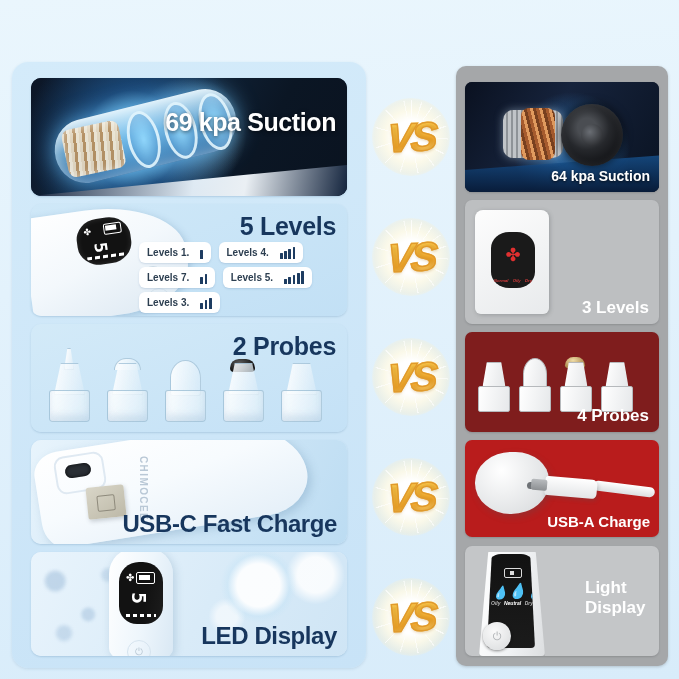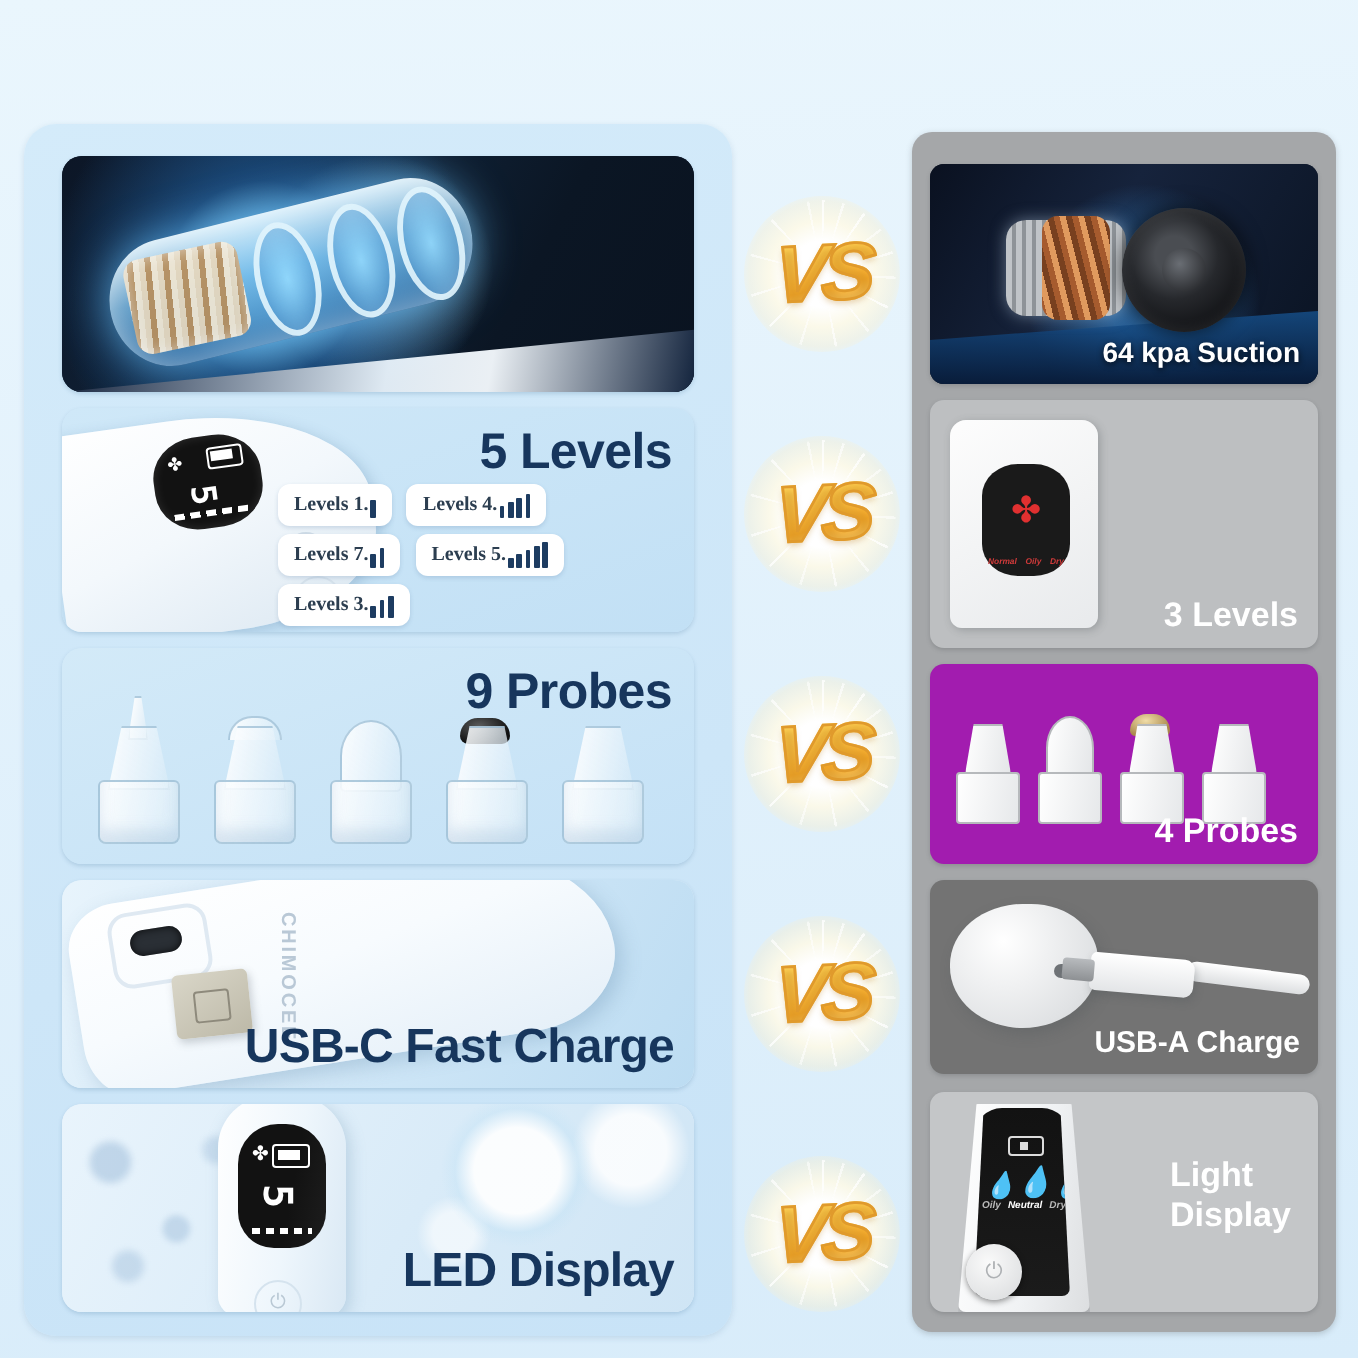--- a/index.html
+++ b/index.html
@@ -164,26 +164,25 @@
   .dev-btn2{
     position:absolute;left:116px;top:84px;width:22px;height:22px;border-radius:50%;
     border:1px solid #d6e2ec;
   }
   .sec-title{
     position:absolute;right:11px;
     font-size:25px;font-weight:bold;color:#17365d;letter-spacing:-0.3px;
   }
   .lvl-grid{position:absolute;right:8px;top:38px;width:200px;}
   .lvl-chip{
-    display:inline-flex;align-items:center;gap:1px;
+    display:inline-flex;align-items:center;gap:11px;
     background:#ffffff;border-radius:6px;
     padding:4px 8px;margin:0 3px 4px 0;
     font-size:10px;color:#2c3e50;font-weight:600;
     box-shadow:0 1px 2px rgba(80,120,160,.22);
-    font-family:Liberation Serif, serif;
   }
   .bars{display:inline-flex;align-items:flex-end;gap:1.5px;height:13px;}
   .bars i{display:block;width:2.8px;background:#1d3c61;border-radius:.5px;}
 
   #r-levels{top:134px;height:124px;background:#bdbfc1;}
   .dev-sq{
     position:absolute;left:10px;top:10px;width:74px;height:104px;
     background:linear-gradient(150deg,#fdfdfd,#e8eaec);
     border-radius:8px 8px 6px 6px;
     box-shadow:1px 1px 4px rgba(70,75,80,.3);
@@ -246,21 +245,21 @@
     background:radial-gradient(ellipse at 38% 30%,#5a5a5a,#101010 72%);
     border-radius:11px 11px 5px 5px;
   }
   .probe .oval{
     position:absolute;left:7px;bottom:26px;width:29px;height:34px;
     background:linear-gradient(100deg,rgba(255,255,255,.9),rgba(218,236,248,.66));
     border:1px solid rgba(150,185,210,.7);
     border-radius:50% 50% 8% 8%;
   }
 
-  #r-probes{top:266px;height:100px;background:#a21caf;}
+  #r-probes{top:266px;height:100px;background:#7f1d1d;}
   .probes-row-r{position:absolute;left:12px;bottom:20px;display:flex;gap:9px;align-items:flex-end;}
   .probe-r{position:relative;width:32px;height:56px;}
   .probe-r .base{
     position:absolute;left:1px;bottom:0;width:30px;height:24px;
     background:linear-gradient(100deg,#ffffff,#e6e8ea);
     border:1px solid #b6b9bc;border-radius:2px;
   }
   .probe-r .cone{
     position:absolute;left:5px;bottom:22px;width:22px;height:26px;
     background:linear-gradient(100deg,#ffffff,#e4e6e8);
@@ -315,21 +314,21 @@
   }
   .usb-plate:after{
     content:"";position:absolute;left:10px;top:9px;width:16px;height:14px;
     border:1.4px solid #8e8a7c;border-radius:2px;
   }
   .charge-tag{
     position:absolute;right:10px;bottom:6px;
     font-size:24px;font-weight:bold;color:#17365d;letter-spacing:-0.4px;
   }
 
-  #r-charge{top:374px;height:97px;background:#737373;text-align:right;}
+  #r-charge{top:374px;height:97px;background:#b91c1c;text-align:right;}
   .blob{
     position:absolute;left:10px;top:12px;width:74px;height:62px;
     background:radial-gradient(circle at 36% 30%,#ffffff,#e0e2e4 72%,#cfd1d3);
     border-radius:50% 46% 52% 50%;
     box-shadow:2px 3px 7px rgba(80,85,90,.3);
   }
   .blob:after{
     content:"";position:absolute;right:4px;top:30px;width:18px;height:7px;
     background:#6e7276;border-radius:4px;
   }
@@ -509,20 +508,21 @@
     <div class="cardL" id="l-suction">
       <div class="motor-scene">
         <div class="motor-body">
           <div class="motor-coil"></div>
           <div class="motor-ring" style="left:74px"></div>
           <div class="motor-ring" style="left:112px"></div>
           <div class="motor-ring" style="left:148px"></div>
         </div>
         <div class="motor-shell"></div>
       </div>
+      <div class="suction-tag">69 kpa Suction</div>
     </div>
 
     <div class="cardL" id="l-levels">
       <div class="dev-wand"></div>
       <div class="dev-screen">
         <span class="fan">✤</span>
         <span class="batt"></span>
         <span class="num">5</span>
         <span class="dashes"></span>
       </div>
@@ -567,21 +567,21 @@
           <span class="bars">
               <i style="height:6px"></i>
               <i style="height:9px"></i>
               <i style="height:11px"></i>
             </span>
         </span>
       </div>
     </div>
 
     <div class="cardL" id="l-probes">
-      <div class="sec-title" style="top:8px">9 Probes</div>
+      <div class="sec-title" style="top:8px">2 Probes</div>
       <div class="probes-row">
         <div class="probe">
           <span class="nozzle"></span>
           <span class="cone"></span>
           <span class="base"></span>
         </div>
         <div class="probe">
           <span class="dome"></span>
           <span class="cone"></span>
           <span class="base"></span>

